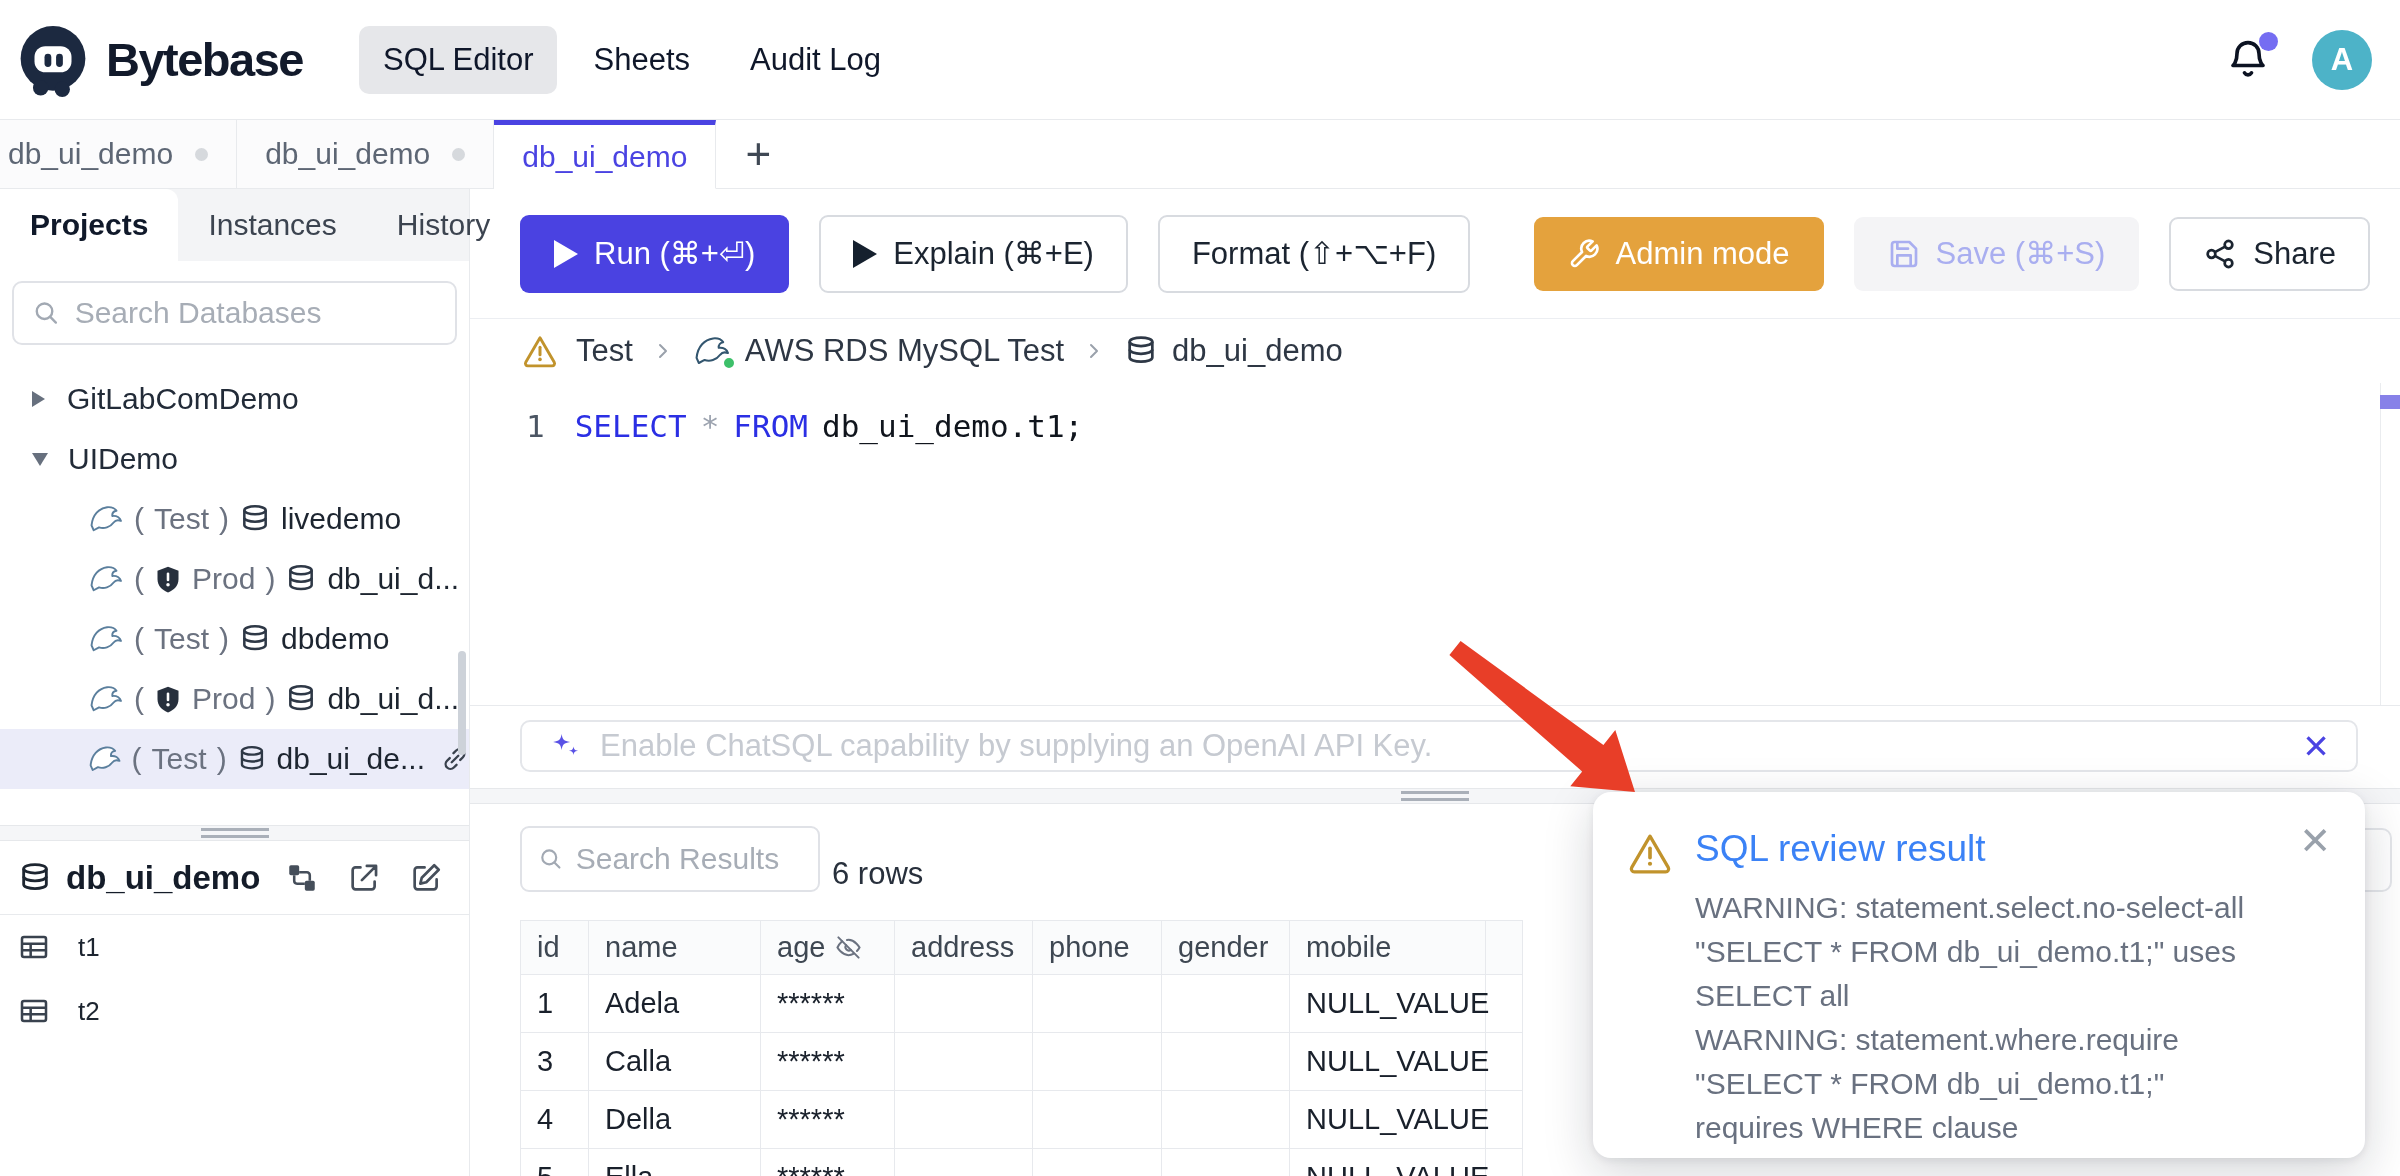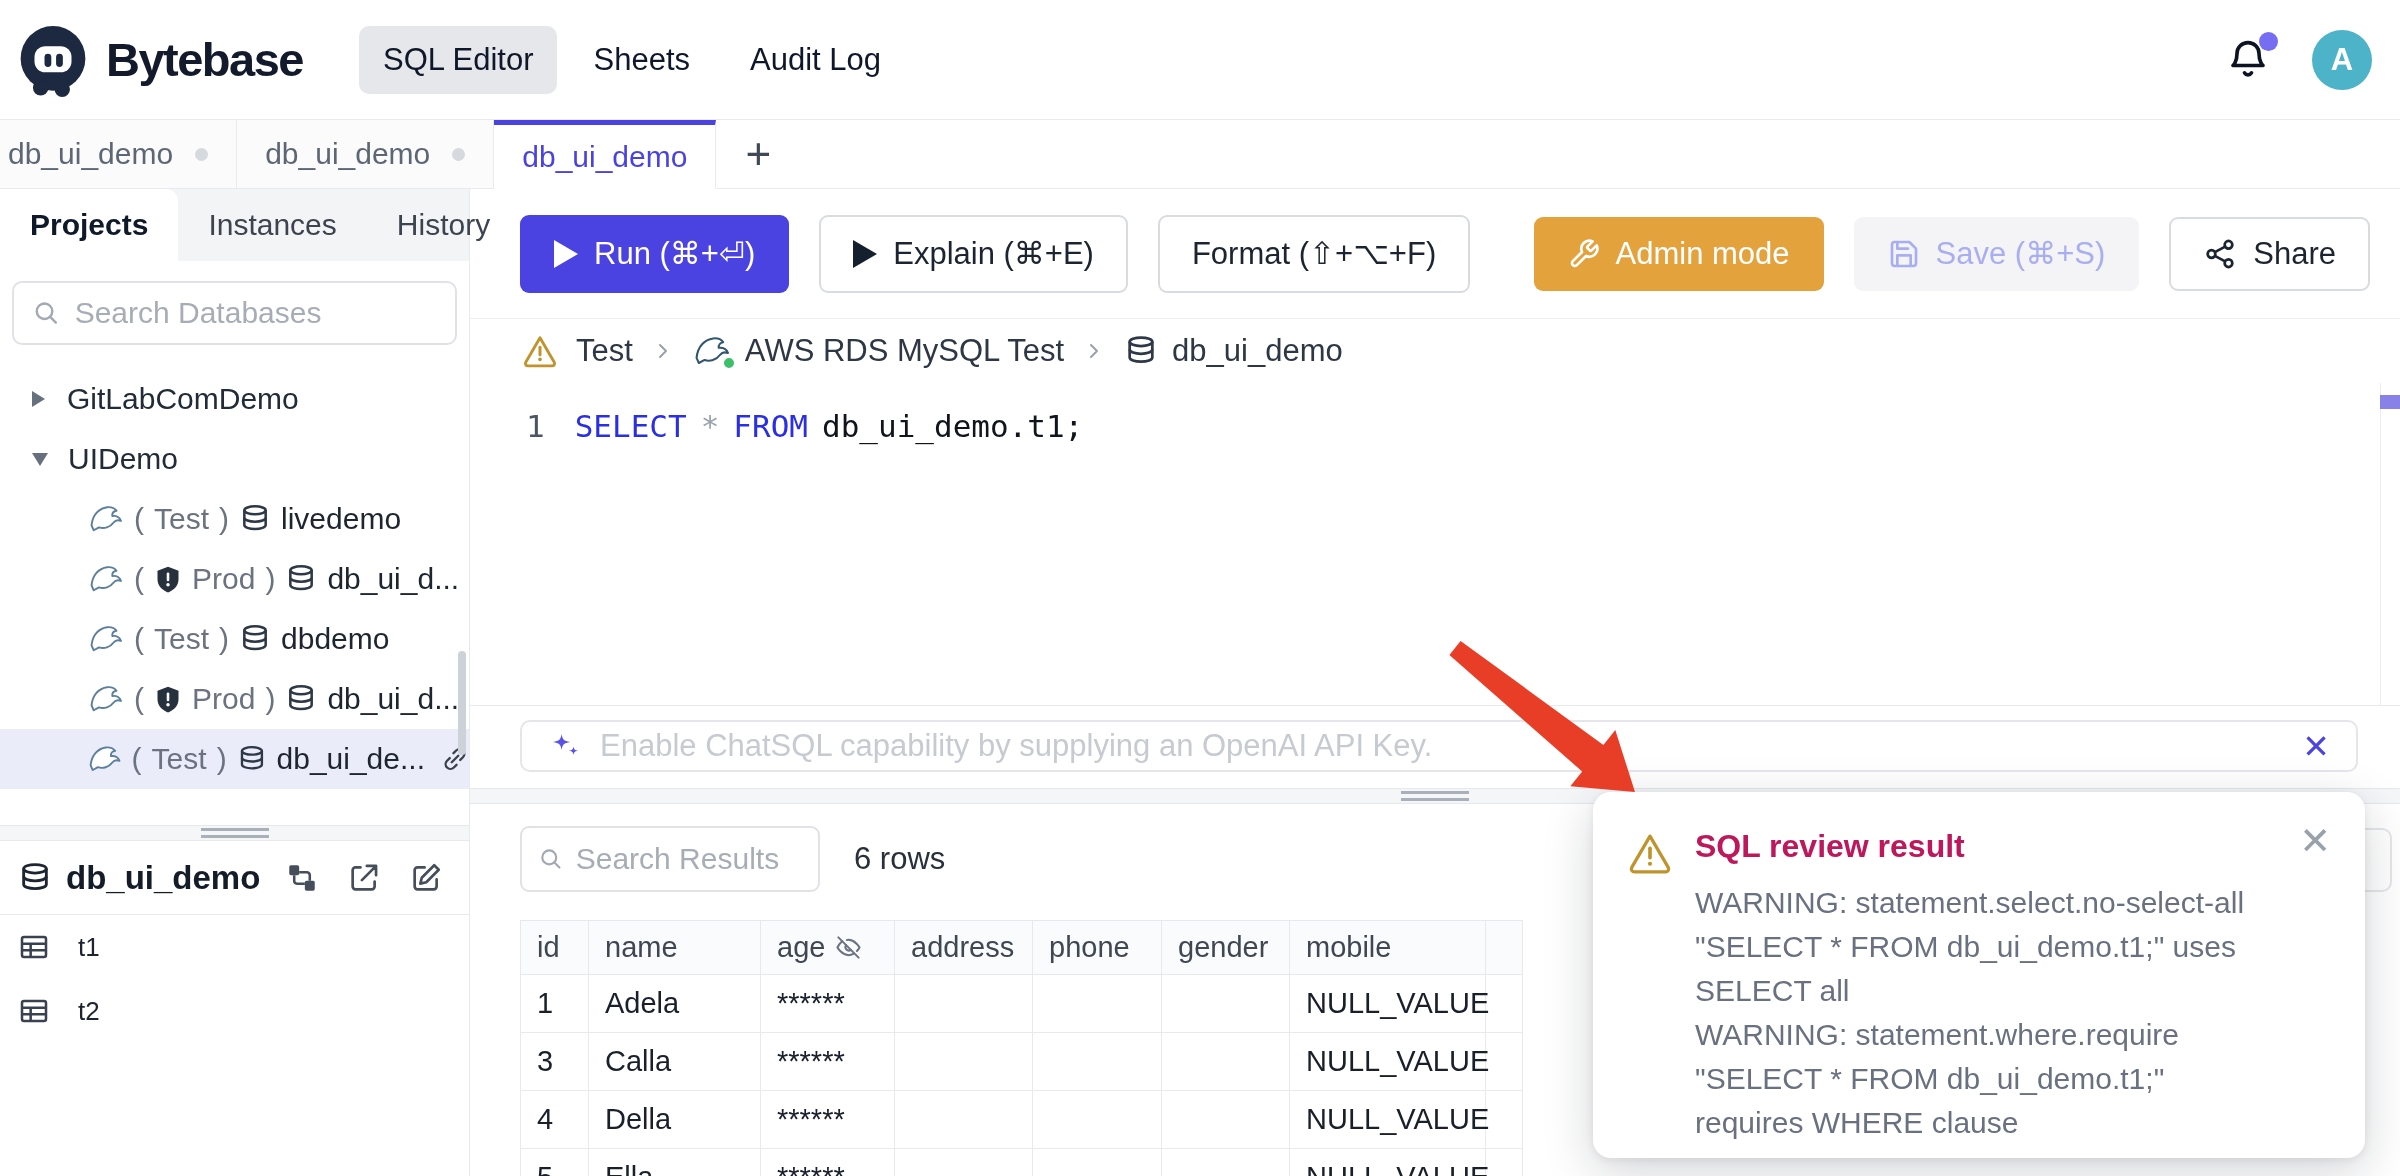--- a/index.html
+++ b/index.html
@@ -87,35 +87,35 @@
   .plain { color:#10151d; margin-left:14px; }
   .editor-lane { position:absolute; top:0; right:0; bottom:0; width:20px; border-left:1px solid #eaecef; }
   .editor-thumb { position:absolute; top:12px; right:0; width:20px; height:14px; background:#8781e8; cursor:pointer; }
 
   .banner-row { padding:14px 42px 16px 50px; flex-shrink:0; }
   .banner { height:52px; border:2px solid #e4e6ea; border-radius:10px; display:flex; align-items:center; padding:0 26px; gap:18px; }
   .banner-text { font-size:31px; color:#c6cad1; }
   .banner-close { margin-left:auto; font-size:33px; color:#4a43e2; cursor:pointer; }
 
   .results { height:372px; position:relative; padding:22px 0 0 50px; flex-shrink:0; overflow:hidden; }
-  .res-controls { display:flex; align-items:center; gap:34px; }
+  .res-controls { display:flex; align-items:flex-end; gap:12px; }
   .res-search { width:300px; height:66px; border:2px solid #e0e2e7; border-radius:9px; display:flex; align-items:center; padding:0 16px; gap:12px; }
   .res-search input { border:none; outline:none; font-size:30px; width:100%; font-family:inherit; }
   .res-search input::placeholder { color:#a7adb6; }
   .row-count { font-size:31px; color:#28303c; }
   .kebab-btn { position:absolute; right:8px; top:24px; width:64px; height:64px; border:2px solid #e4e6ea; border-radius:10px; display:flex; align-items:center; justify-content:center; color:#1d2530; font-size:36px; cursor:pointer; background:#fff; }
   .rtable { margin-top:28px; border-collapse:collapse; table-layout:fixed; width:1002px; font-size:29px; }
   .rtable th { background:#fafbfc; font-weight:500; color:#3e4752; text-align:left; padding:0 16px; height:54px; border:1px solid #e7e9ed; }
   .rtable td { height:58px; padding:0 16px; color:#19202b; border:1px solid #e7e9ed; background:#fff; }
   .th-flex { display:flex; align-items:center; gap:10px; }
 
   
   .popup { position:absolute; left:1593px; top:792px; width:772px; height:366px; background:#fff; border-radius:18px;
            box-shadow:0 14px 50px rgba(16,24,40,.18), 0 2px 8px rgba(16,24,40,.08); z-index:40; padding:36px 36px 36px 34px; display:flex; gap:22px; }
-  .popup-title { font-size:32px; font-weight:700; color:#be185d; }
+  .popup-title { font-size:37px; font-weight:400; color:#3b82f6; }
   .popup-msgs { margin-top:16px; font-size:30px; line-height:44px; color:#697180; width:585px; }
   .popup-msgs .rule { display:block; }
   .popup-close { position:absolute; top:30px; right:34px; font-size:38px; color:#99a1ab; cursor:pointer; line-height:1; }
 
   .arrow-overlay { position:absolute; left:1398px; top:630px; width:260px; height:175px; z-index:60; pointer-events:none; }
 </style>
 </head>
 <body>
 
 <div class="header">

